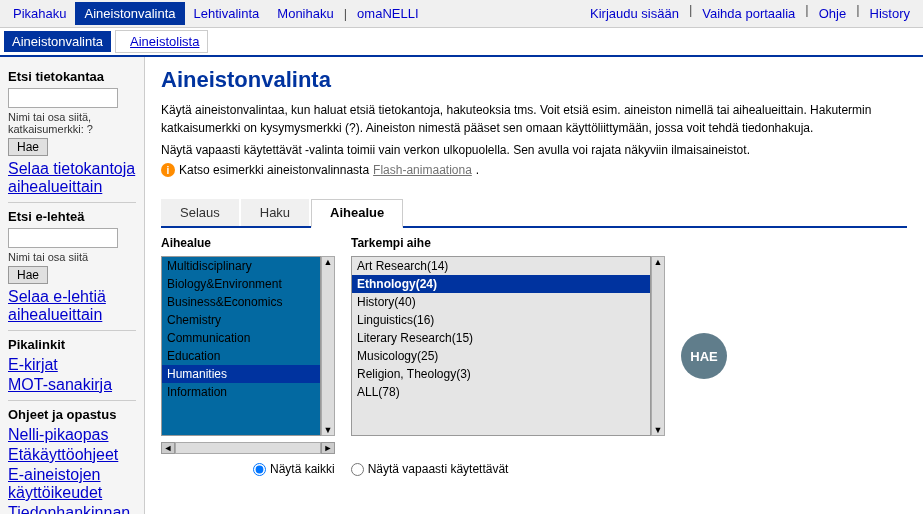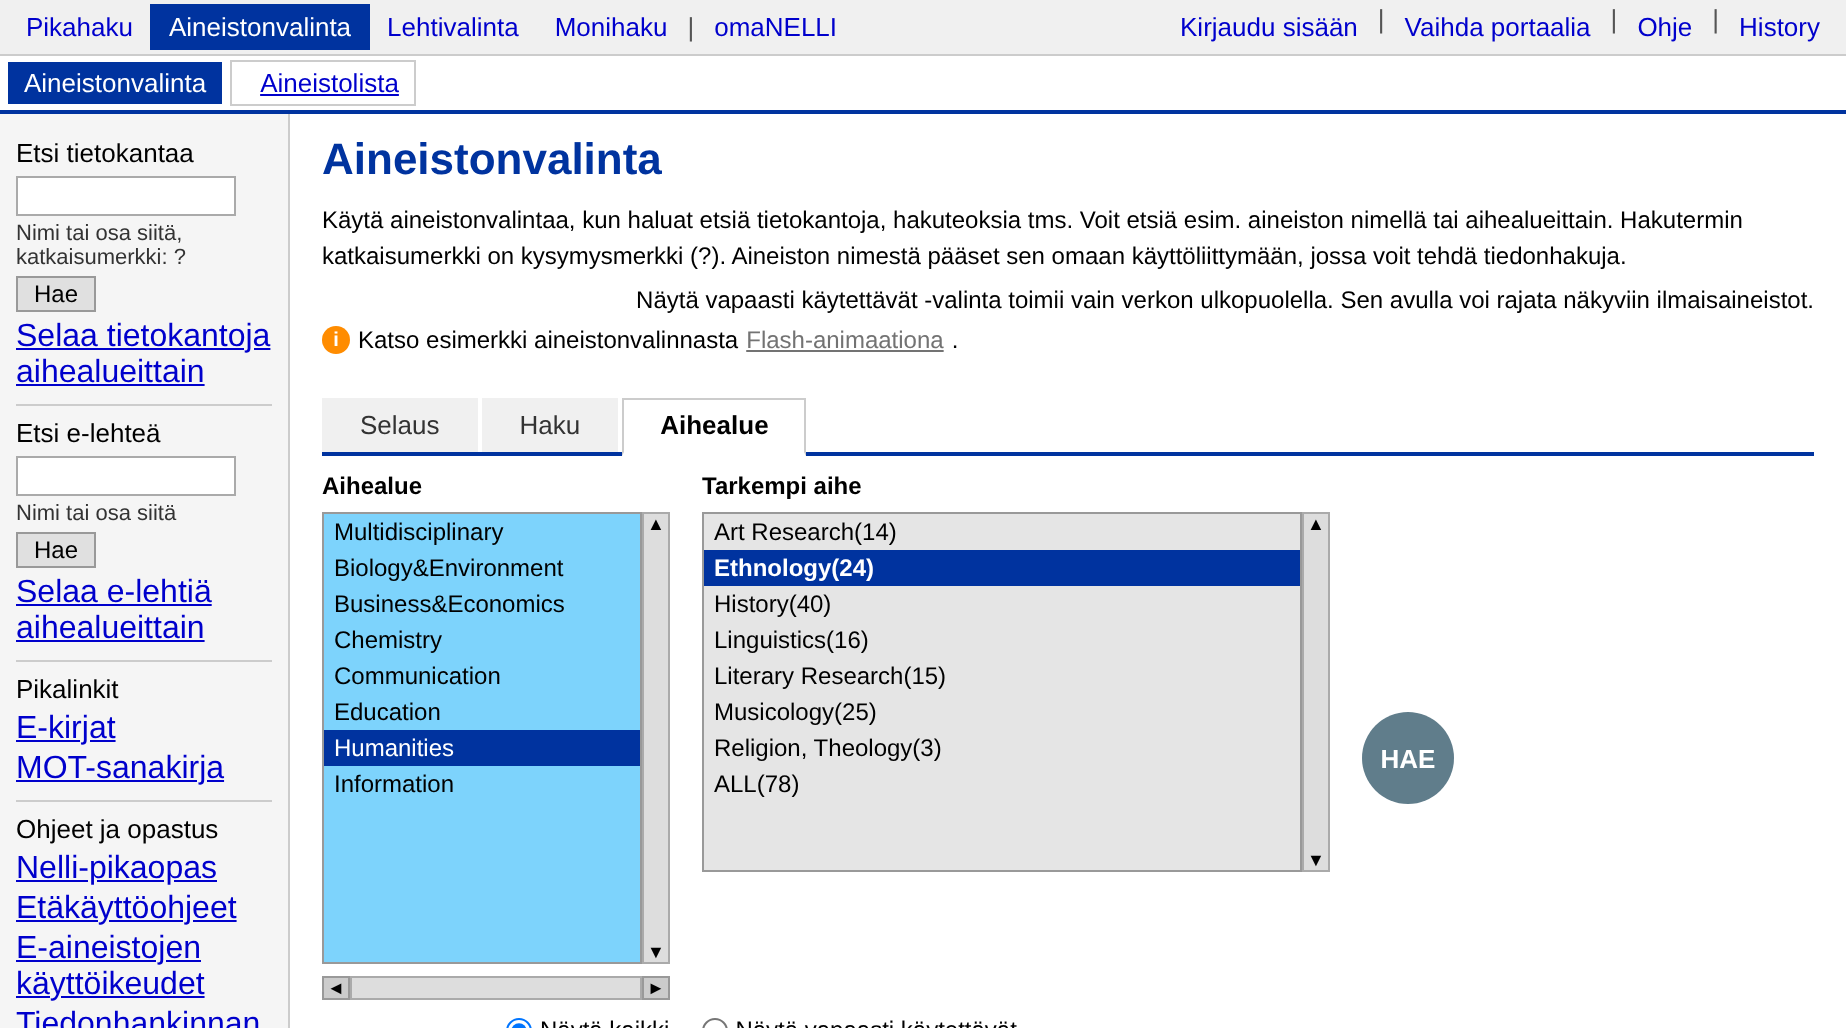--- a/index.html
+++ b/index.html
@@ -68,21 +68,21 @@
     #sidebar {
       width: 145px;
       min-width: 145px;
       border-right: 1px solid #ccc;
       padding: 6px 8px;
       background: #f5f5f5;
       overflow-y: auto;
       font-size: 12px;
     }
     .sidebar-section-title {
-      font-weight: normal;
+      font-weight: bold;
       font-size: 13px;
       margin-bottom: 4px;
       margin-top: 6px;
     }
     .sidebar-desc {
       font-size: 11px;
       color: #333;
       margin-bottom: 3px;
     }
     .sidebar-input {
@@ -192,24 +192,24 @@
       flex-direction: column;
       gap: 4px;
     }
     .listbox-label {
       font-weight: bold;
       font-size: 12px;
       margin-bottom: 2px;
     }
     .listbox {
       width: 160px;
-      height: 226px;
+      height: 180px;
       border: 1px solid #999;
       overflow-y: auto;
-      background: #7dd3fc;
+      background: #0369a1;
     }
     .listbox2 {
       width: 300px;
       height: 180px;
       border: 1px solid #999;
       overflow-y: auto;
       background: #e5e5e5;
     }
     .list-item {
       padding: 2px 5px;
@@ -337,21 +337,21 @@
     <a class="sidebar-link">Nelli-pikaopas</a>
     <a class="sidebar-link">Etäkäyttöohjeet</a>
     <a class="sidebar-link">E-aineistojen käyttöikeudet</a>
     <a class="sidebar-link">Tiedonhankinnan koulutus</a>
   </div>
 
   <div id="main">
     <div id="page-title">Aineistonvalinta</div>
 
     <p class="intro-text">Käytä aineistonvalintaa, kun haluat etsiä tietokantoja, hakuteoksia tms. Voit etsiä esim. aineiston nimellä tai aihealueittain. Hakutermin katkaisumerkki on kysymysmerkki (?). Aineiston nimestä pääset sen omaan käyttöliittymään, jossa voit tehdä tiedonhakuja.</p>
-    <p class="intro-text" style="margin-top:4px;text-align:right;">Näytä vapaasti käytettävät -valinta toimii vain verkon ulkopuolella. Sen avulla voi rajata näkyviin ilmaisaineistot.</p>
+    <p class="intro-text" style="margin-top:4px;">Näytä vapaasti käytettävät -valinta toimii vain verkon ulkopuolella. Sen avulla voi rajata näkyviin ilmaisaineistot.</p>
 
     <div class="info-row">
       <span class="info-icon">i</span>
       <span>Katso esimerkki aineistonvalinnasta</span>
       <a class="flash-link">Flash-animaationa</a>.
     </div>
 
     <div class="tabs">
       <div class="tab">Selaus</div>
       <div class="tab">Haku</div>

